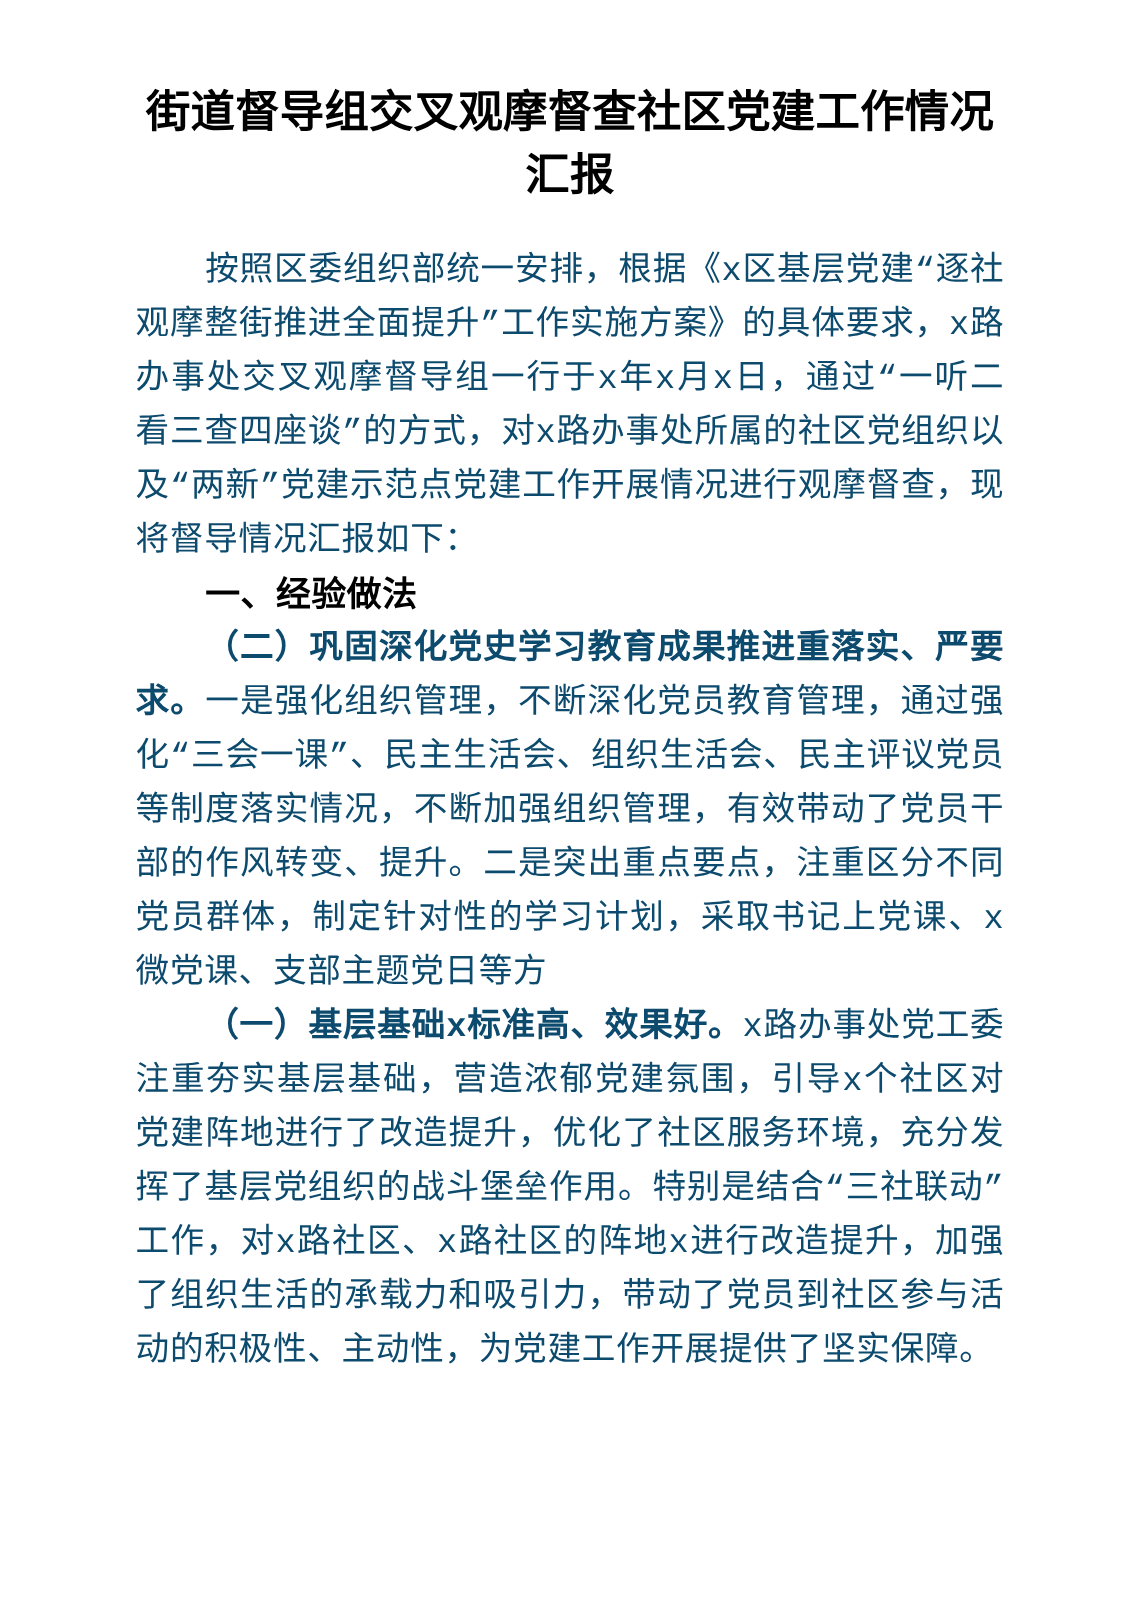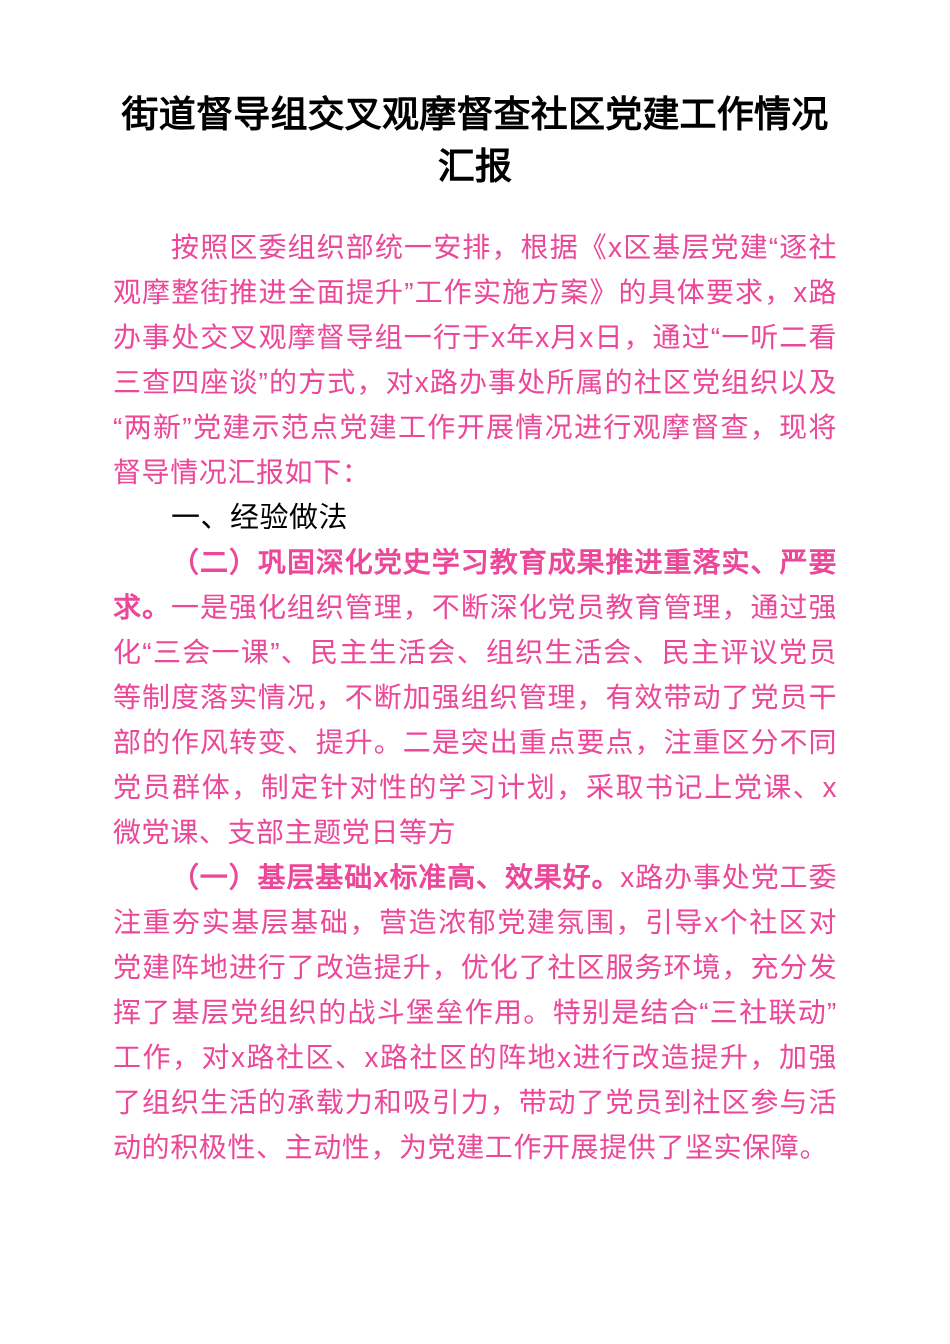--- a/index.html
+++ b/index.html
@@ -28,44 +28,44 @@
 
   
   .doc-title {
     font-family: "DejaVu Serif", "Liberation Serif", serif;
     font-weight: 700;
     font-size: 37px;
     line-height: 52px;
     text-align: center;
     color: #000000;
     margin: 0;
-    padding-top: 88px;
+    padding-top: 67px;
     letter-spacing: 0.2px;
     word-break: break-all;
   }
 
   
   .section-heading {
     font-family: "Liberation Sans", "DejaVu Sans", sans-serif;
-    font-weight: 400;
+    font-weight: 700;
     font-size: 29px;
     line-height: 45px;
     color: #000000;
     margin: 0;
     text-indent: 58px;
     letter-spacing: 0.5px;
   }
 
   
   .body-para {
-    font-family: Liberation Sans, sans-serif;
+    font-family: Liberation Mono, monospace;
     font-weight: 400;
     font-size: 28px;
     line-height: 45px;
-    color: #ec4899;
+    color: #0c4a6e;
     margin: 0;
     text-indent: 58px;
     text-align: justify;
     text-justify: inter-character;
     word-break: break-all;
     letter-spacing: 0.6px;
   }
 
   .body-para.lead {
     margin-top: 33px;

